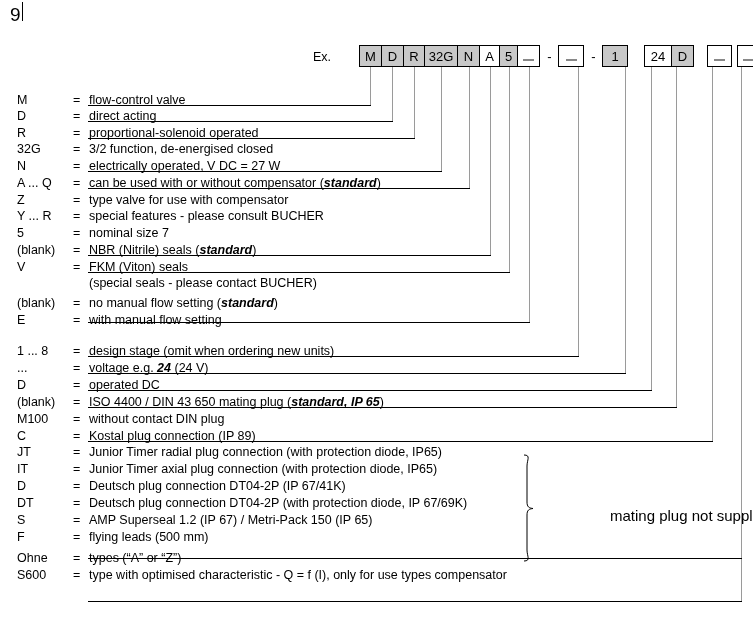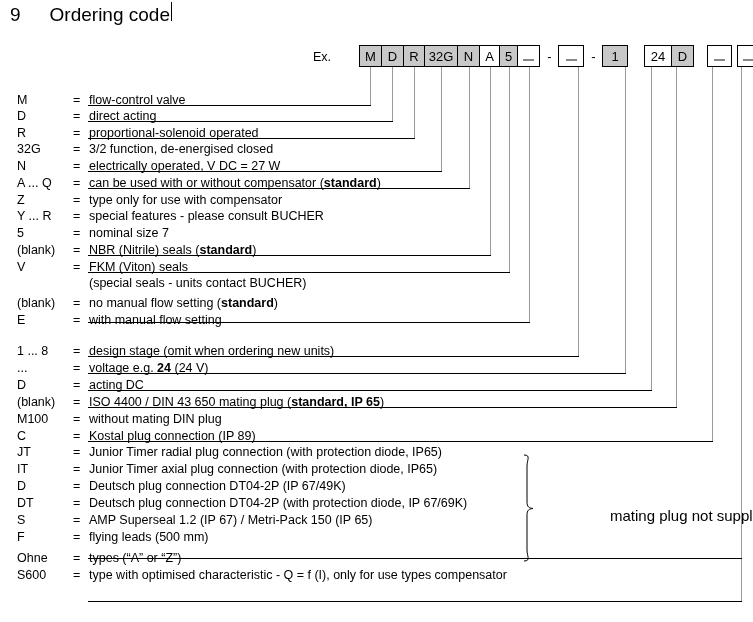--- a/index.html
+++ b/index.html
@@ -31,39 +31,38 @@
   .cbox.sep{border:none;background:transparent;margin-left:0;width:18px;font-size:13px;}
   .cbox.gap{border:none;background:transparent;margin-left:0;}
   .blankmark{display:block;width:11px;height:2px;background:#888;margin-top:7px;}
 
   
   .legend{position:absolute;left:0;top:0;width:753px;}
   .lrow{position:absolute;left:0;height:16px;white-space:nowrap;}
   .lcode{position:absolute;left:17px;font-size:12.5px;line-height:16px;}
   .leq{position:absolute;left:73px;font-size:12.5px;line-height:16px;}
   .ldesc{position:absolute;left:89px;font-size:12.5px;line-height:16px;}
-  .ldesc b{font-weight:bold;}
+  .ldesc b{font-weight:bold;font-style:italic;}
 
   
   .note{position:absolute;font-size:15px;line-height:16px;white-space:nowrap;margin-left:32px;}
 
   svg.lines{position:absolute;left:0;top:0;width:753px;height:622px;
             pointer-events:none;overflow:visible;}
   svg.lines path,svg.lines line{fill:none;stroke:#000;stroke-width:1;shape-rendering:crispEdges;}
   svg.lines .thin{stroke:#9a9a9a;}
   svg.lines .brace{stroke:#000;stroke-width:1;fill:none;shape-rendering:geometricPrecision;}
 </style>
 </head>
 <body>
 
 <div id="page">
 
   <div class="title-row">
     <span class="title-num">9</span>
-    <span class="title-text">Ordering code</span>
       <span class="caret"></span>
   </div>
 
   <div class="ex-label">Ex.</div>
   <div class="code-row" id="code-row">
       <div class="cbox gray" style="width: 23px;">M</div>
       <div class="cbox gray" style="width: 23px;">D</div>
       <div class="cbox gray" style="width: 22px;">R</div>
       <div class="cbox gray" style="width: 34px;">32G</div>
       <div class="cbox gray" style="width: 23px;">N</div>
@@ -118,21 +117,21 @@
         <span class="ldesc">electrically operated, V DC = 27  W</span>
       </div>
       <div class="lrow" style="top: 175px;">
         <span class="lcode">A ... Q</span>
         <span class="leq">=</span>
         <span class="ldesc">can be used with or without compensator (<b>standard</b>)</span>
       </div>
       <div class="lrow" style="top: 192px;">
         <span class="lcode">Z</span>
         <span class="leq">=</span>
-        <span class="ldesc">type only for use with compensator</span>
+        <span class="ldesc">type valve for use with compensator</span>
       </div>
       <div class="lrow" style="top: 208px;">
         <span class="lcode">Y ... R</span>
         <span class="leq">=</span>
         <span class="ldesc">special features - please consult BUCHER</span>
       </div>
       <div class="lrow" style="top: 225px;">
         <span class="lcode">5</span>
         <span class="leq">=</span>
         <span class="ldesc">nominal size 7</span>
@@ -143,21 +142,21 @@
         <span class="ldesc">NBR (Nitrile) seals  (<b>standard</b>)</span>
       </div>
       <div class="lrow" style="top: 259px;">
         <span class="lcode">V</span>
         <span class="leq">=</span>
         <span class="ldesc">FKM (Viton) seals</span>
       </div>
       <div class="lrow" style="top: 275px;">
         <span class="lcode"></span>
         <span class="leq"></span>
-        <span class="ldesc">(special seals - units contact BUCHER)</span>
+        <span class="ldesc">(special seals - please contact BUCHER)</span>
       </div>
       <div class="lrow" style="top: 295px;">
         <span class="lcode">(blank)</span>
         <span class="leq">=</span>
         <span class="ldesc">no manual flow setting (<b>standard</b>)</span>
       </div>
       <div class="lrow" style="top: 312px;">
         <span class="lcode">E</span>
         <span class="leq">=</span>
         <span class="ldesc">with manual flow setting</span>
@@ -168,51 +167,51 @@
         <span class="ldesc">design stage (omit when ordering new units)</span>
       </div>
       <div class="lrow" style="top: 360px;">
         <span class="lcode">...</span>
         <span class="leq">=</span>
         <span class="ldesc">voltage e.g. <b>24</b> (24 V)</span>
       </div>
       <div class="lrow" style="top: 377px;">
         <span class="lcode">D</span>
         <span class="leq">=</span>
-        <span class="ldesc">acting  DC</span>
+        <span class="ldesc">operated  DC</span>
       </div>
       <div class="lrow" style="top: 394px;">
         <span class="lcode">(blank)</span>
         <span class="leq">=</span>
         <span class="ldesc">ISO 4400 / DIN 43 650 mating plug (<b>standard, IP 65</b>)</span>
       </div>
       <div class="lrow" style="top: 411px;">
         <span class="lcode">M100</span>
         <span class="leq">=</span>
-        <span class="ldesc">without mating DIN plug</span>
+        <span class="ldesc">without contact DIN plug</span>
       </div>
       <div class="lrow" style="top: 428px;">
         <span class="lcode">C</span>
         <span class="leq">=</span>
         <span class="ldesc">Kostal plug connection (IP 89)</span>
       </div>
       <div class="lrow" style="top: 444px;">
         <span class="lcode">JT</span>
         <span class="leq">=</span>
         <span class="ldesc">Junior Timer radial plug connection (with protection diode, IP65)</span>
       </div>
       <div class="lrow" style="top: 461px;">
         <span class="lcode">IT</span>
         <span class="leq">=</span>
         <span class="ldesc">Junior Timer axial plug connection (with protection diode, IP65)</span>
       </div>
       <div class="lrow" style="top: 478px;">
         <span class="lcode">D</span>
         <span class="leq">=</span>
-        <span class="ldesc">Deutsch plug connection DT04-2P (IP 67/49K)</span>
+        <span class="ldesc">Deutsch plug connection DT04-2P (IP 67/41K)</span>
       </div>
       <div class="lrow" style="top: 495px;">
         <span class="lcode">DT</span>
         <span class="leq">=</span>
         <span class="ldesc">Deutsch plug connection DT04-2P (with protection diode, IP 67/69K)</span>
       </div>
       <div class="lrow" style="top: 512px;">
         <span class="lcode">S</span>
         <span class="leq">=</span>
         <span class="ldesc">AMP Superseal 1.2 (IP 67) / Metri-Pack 150 (IP 65)</span>

